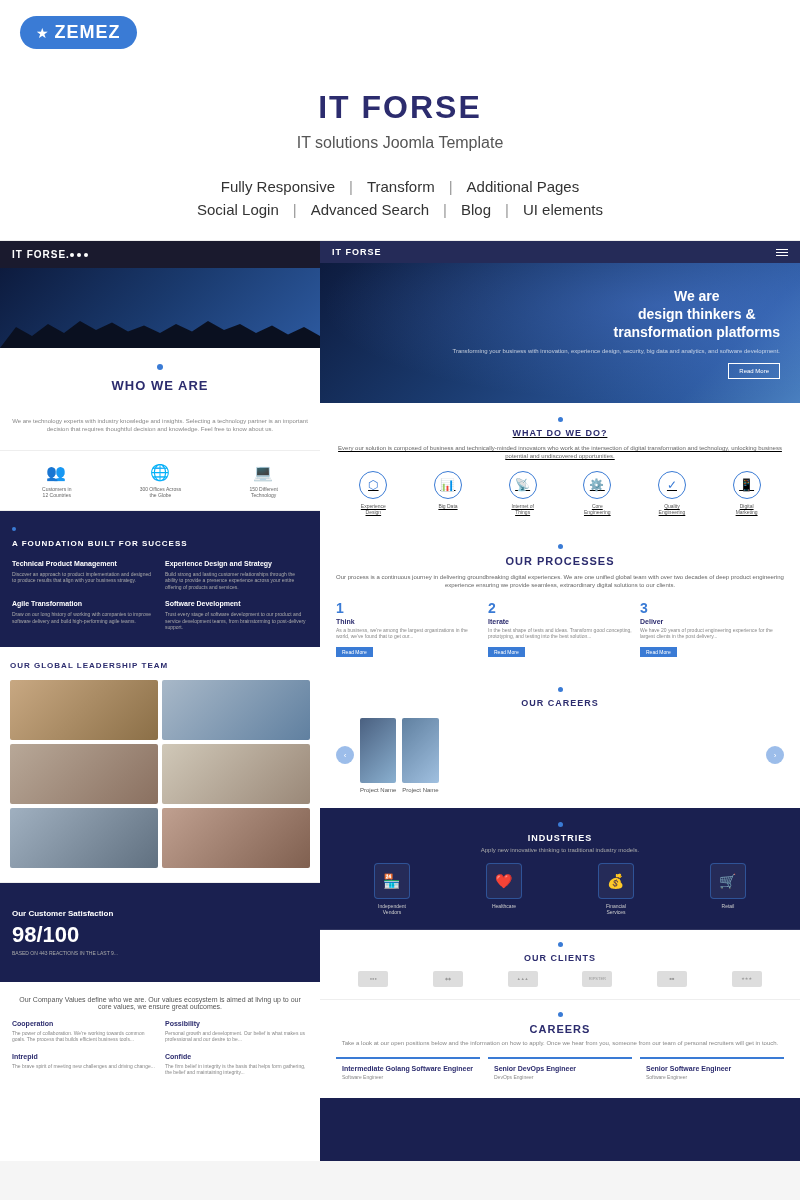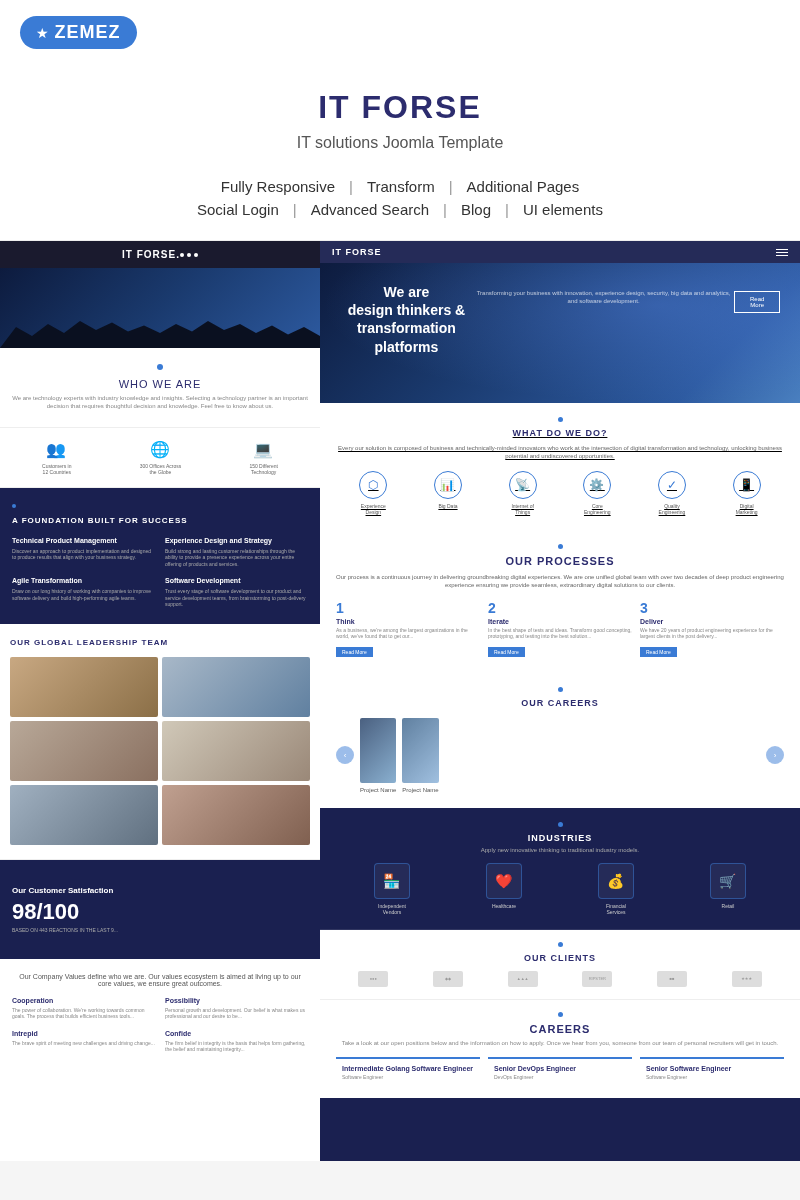--- a/index.html
+++ b/index.html
@@ -25,30 +25,30 @@
     
     .preview-container { display: flex; width: 100%; height: 920px; position: relative; overflow: hidden; }
 
     
     .left-panel { width: 320px; background: #fff; flex-shrink: 0; overflow: hidden; position: relative; }
 
     
     .right-panel { flex: 1; background: #1a2050; overflow: hidden; position: relative; }
 
     
-    .lp-navbar { background: #1a1a2e; padding: 8px 12px; display: flex; align-items: center; justify-content: center; }
+    .lp-navbar { background: #1a1a2e; padding: 8px 12px; display: flex; align-items: center; justify-content: flex-start; }
     .lp-navbar-logo { color: #fff; font-size: 10px; font-weight: 700; letter-spacing: 1px; }
     .lp-navbar-dots { display: flex; gap: 3px; }
     .lp-dot { width: 4px; height: 4px; background: #fff; border-radius: 50%; }
     .lp-hero-img { width: 100%; height: 80px; background: linear-gradient(135deg, #0d1b3e 0%, #1a3a6e 50%, #2d5aa0 100%); position: relative; overflow: hidden; }
     .lp-hero-trees { position: absolute; bottom: 0; left: 0; right: 0; height: 30px; background: #0a1020; clip-path: polygon(0 100%, 5% 30%, 10% 60%, 15% 20%, 20% 50%, 25% 10%, 30% 40%, 35% 15%, 40% 45%, 45% 25%, 50% 50%, 55% 20%, 60% 45%, 65% 10%, 70% 40%, 75% 20%, 80% 50%, 85% 25%, 90% 55%, 95% 30%, 100% 60%, 100% 100%); }
 
     .lp-who-section { padding: 16px 12px; text-align: center; border-bottom: 1px solid #eee; }
     .lp-section-dot { width: 6px; height: 6px; background: #3a7bd5; border-radius: 50%; margin: 0 auto 8px; }
-    .lp-section-title { font-size: 11px; font-weight: 400; color: #2c2c6e; letter-spacing: 1px; text-transform: uppercase; margin-bottom: 4px; }
+    .lp-section-title { font-size: 13px; font-weight: 700; color: #2c2c6e; letter-spacing: 1px; text-transform: uppercase; margin-bottom: 24px; }
     .lp-section-text { font-size: 6px; color: #888; line-height: 1.4; }
 
     .lp-stats { display: flex; justify-content: space-around; padding: 12px 8px; border-bottom: 1px solid #eee; }
     .lp-stat { text-align: center; }
     .lp-stat-icon { font-size: 16px; color: #3a7bd5; margin-bottom: 4px; }
     .lp-stat-label { font-size: 5px; color: #666; }
 
     .lp-foundation { background: #1a2050; padding: 16px 12px; }
     .lp-found-header { color: #fff; font-size: 8px; font-weight: 700; letter-spacing: 1px; margin-bottom: 12px; text-transform: uppercase; }
     .lp-found-dot { width: 4px; height: 4px; background: #3a7bd5; border-radius: 50%; margin-bottom: 8px; }
@@ -77,21 +77,21 @@
     .lp-values-grid { display: grid; grid-template-columns: 1fr 1fr; gap: 10px; }
     .lp-value-name { font-size: 7px; font-weight: 700; color: #2c2c6e; margin-bottom: 3px; }
     .lp-value-text { font-size: 5px; color: #888; line-height: 1.3; }
 
     
     .rp-navbar { background: rgba(255,255,255,0.05); padding: 6px 12px; display: flex; align-items: center; justify-content: space-between; }
     .rp-logo { color: #fff; font-size: 9px; font-weight: 700; letter-spacing: 1px; }
     .rp-hamburger { display: flex; flex-direction: column; gap: 2px; }
     .rp-ham-line { width: 12px; height: 1px; background: #fff; }
 
-    .rp-hero { background: linear-gradient(135deg, #0d1b3e 0%, #1a3a6e 40%, #2d5aa0 80%, #4a80c0 100%); height: 140px; display: flex; align-items: flex-start; justify-content: center; flex-direction: row; padding: 20px; position: relative; overflow: hidden; }
+    .rp-hero { background: linear-gradient(135deg, #0d1b3e 0%, #1a3a6e 40%, #2d5aa0 80%, #4a80c0 100%); height: 140px; display: flex; align-items: flex-end; justify-content: center; flex-direction: column; padding: 20px; position: relative; overflow: hidden; }
     .rp-hero-bg { position: absolute; top: 0; left: 0; right: 0; bottom: 0; background: radial-gradient(ellipse at 70% 30%, rgba(100,150,255,0.3) 0%, transparent 70%); }
     .rp-hero-title { color: #fff; font-size: 14px; font-weight: 900; text-align: center; line-height: 1.3; position: relative; z-index: 1; }
     .rp-hero-sub { color: rgba(255,255,255,0.7); font-size: 6px; text-align: center; margin-top: 6px; line-height: 1.4; position: relative; z-index: 1; }
     .rp-hero-btn { background: transparent; border: 1px solid #fff; color: #fff; font-size: 6px; padding: 4px 10px; margin-top: 8px; position: relative; z-index: 1; cursor: pointer; }
 
     .rp-what { padding: 14px 16px; border-bottom: 1px solid rgba(255,255,255,0.1); text-decoration: underline; }
     .rp-what-dot { width: 5px; height: 5px; background: #3a7bd5; border-radius: 50%; margin: 0 auto 6px; }
     .rp-what-title { color: #2c2c6e; font-size: 9px; font-weight: 700; text-align: center; letter-spacing: 1px; margin-bottom: 6px; }
     .rp-what-text { color: #666; font-size: 6px; text-align: center; line-height: 1.4; margin-bottom: 10px; }
     .rp-icons-row { display: flex; justify-content: space-around; }

